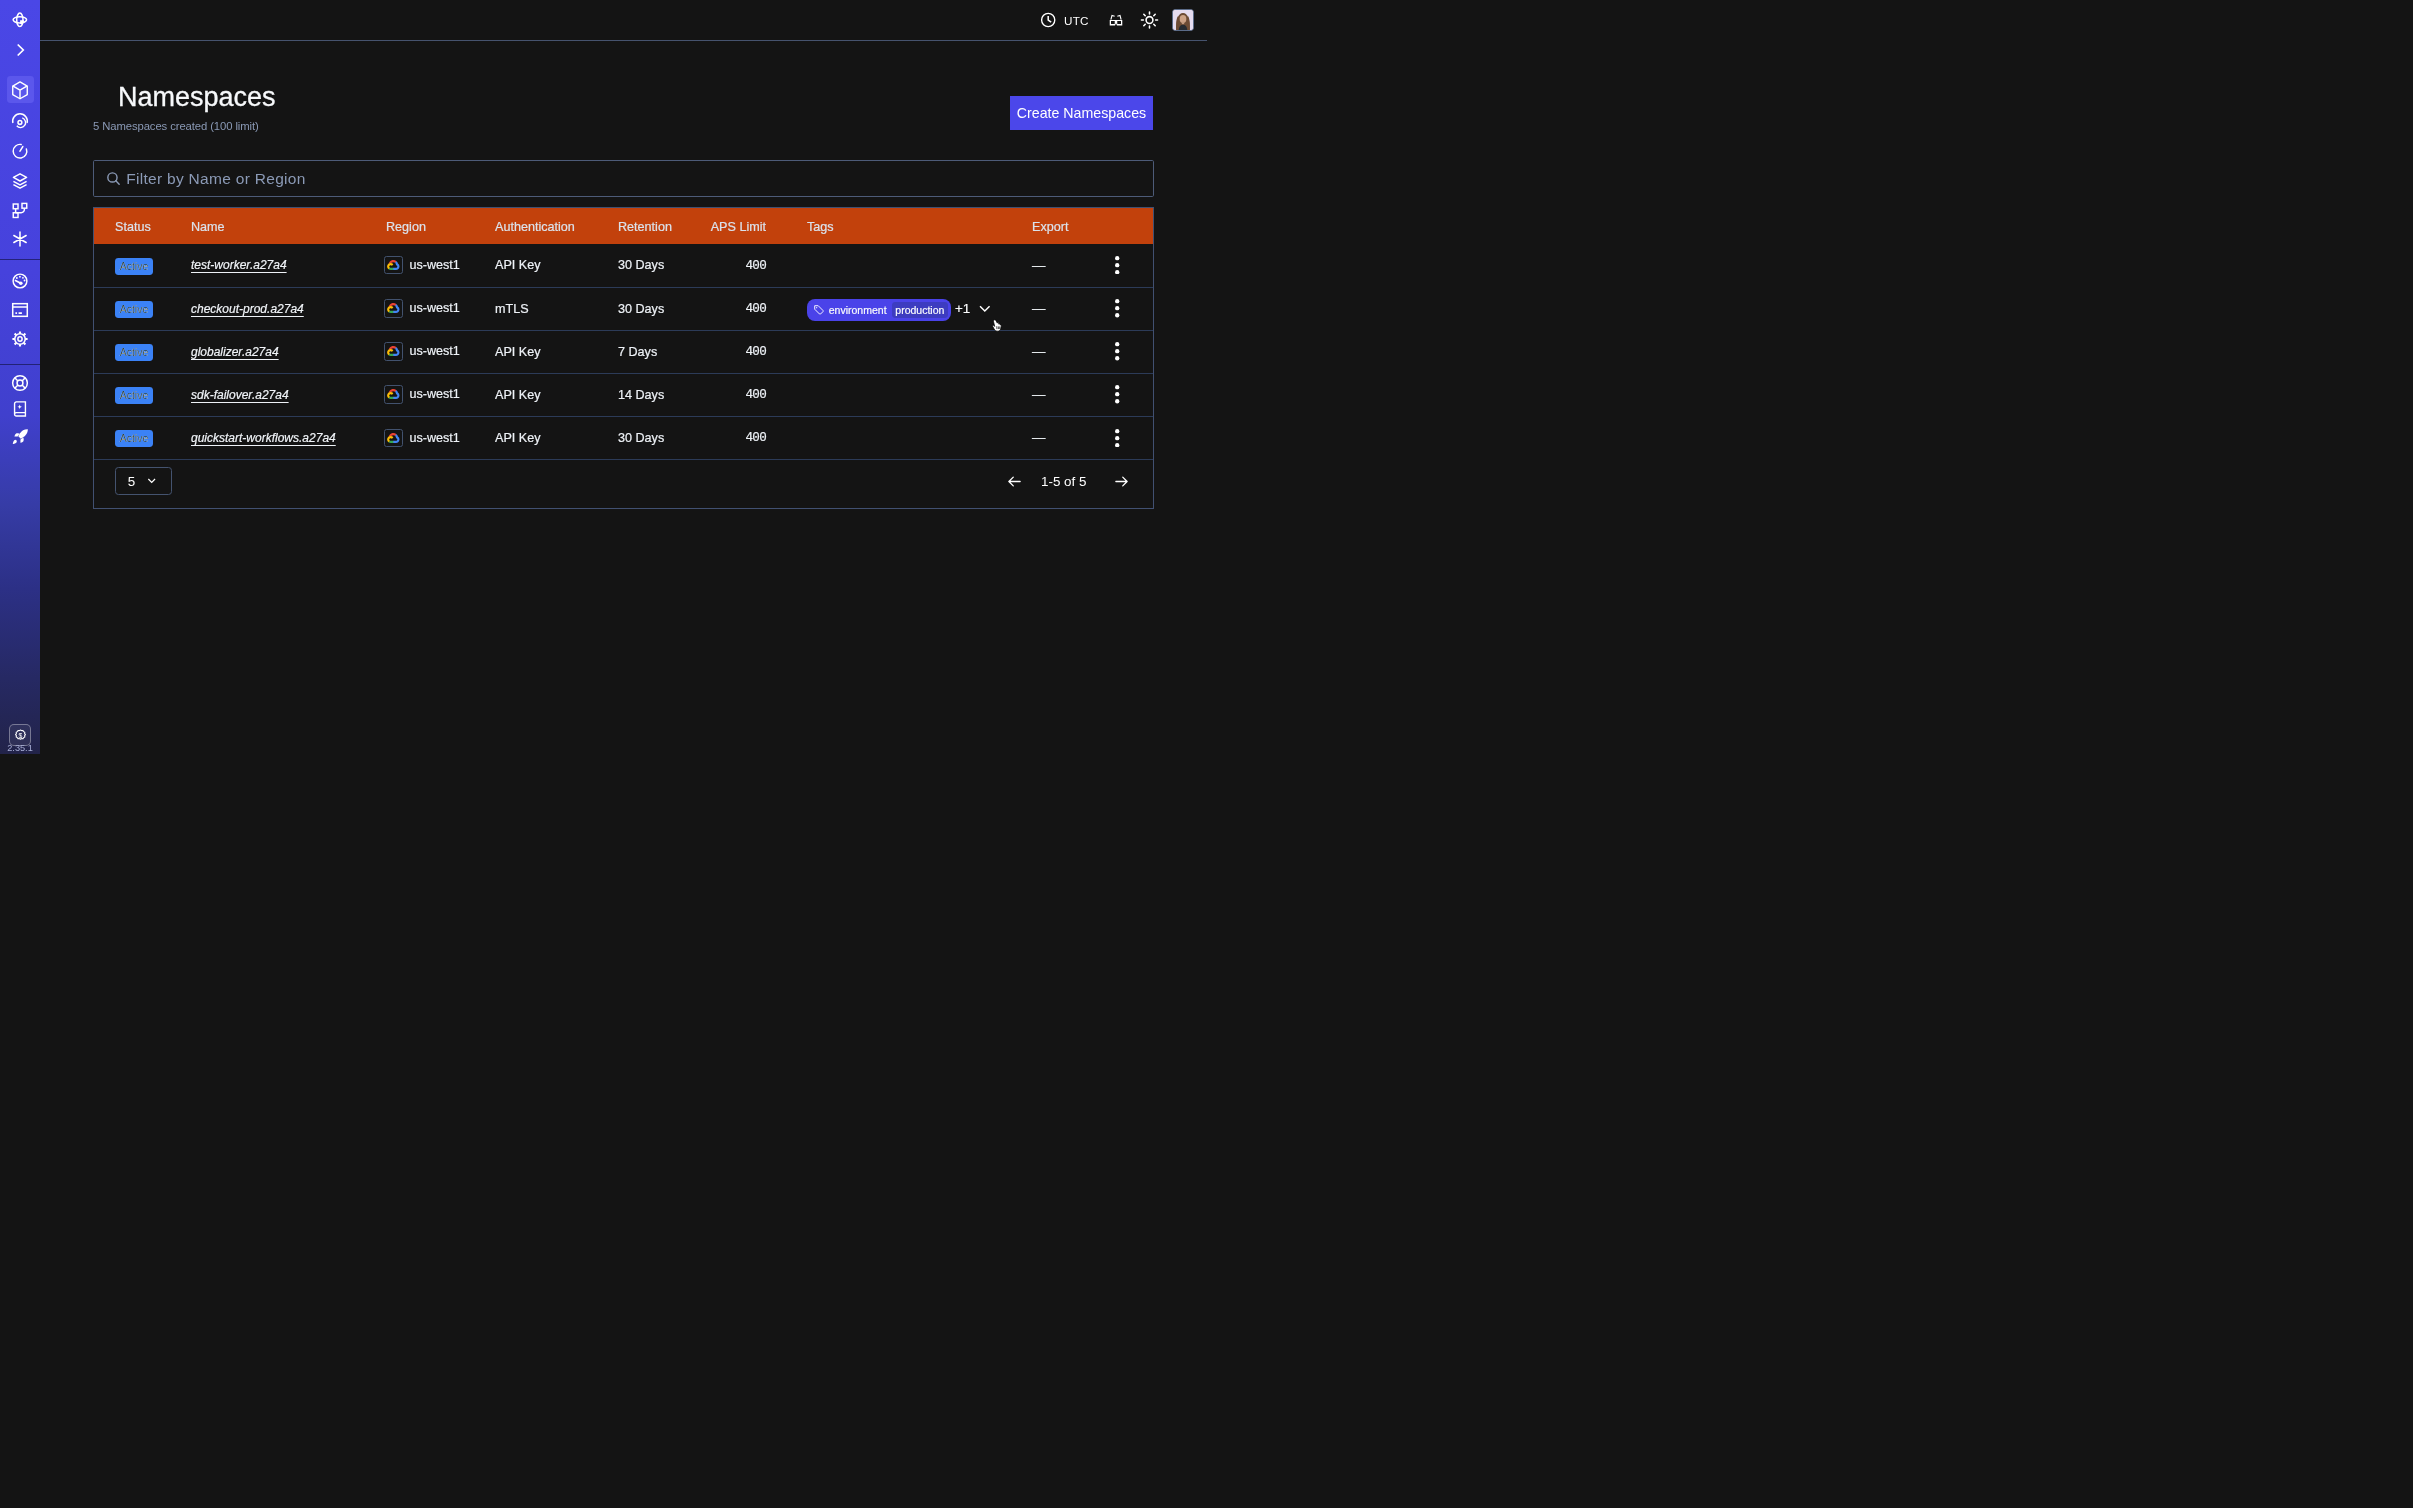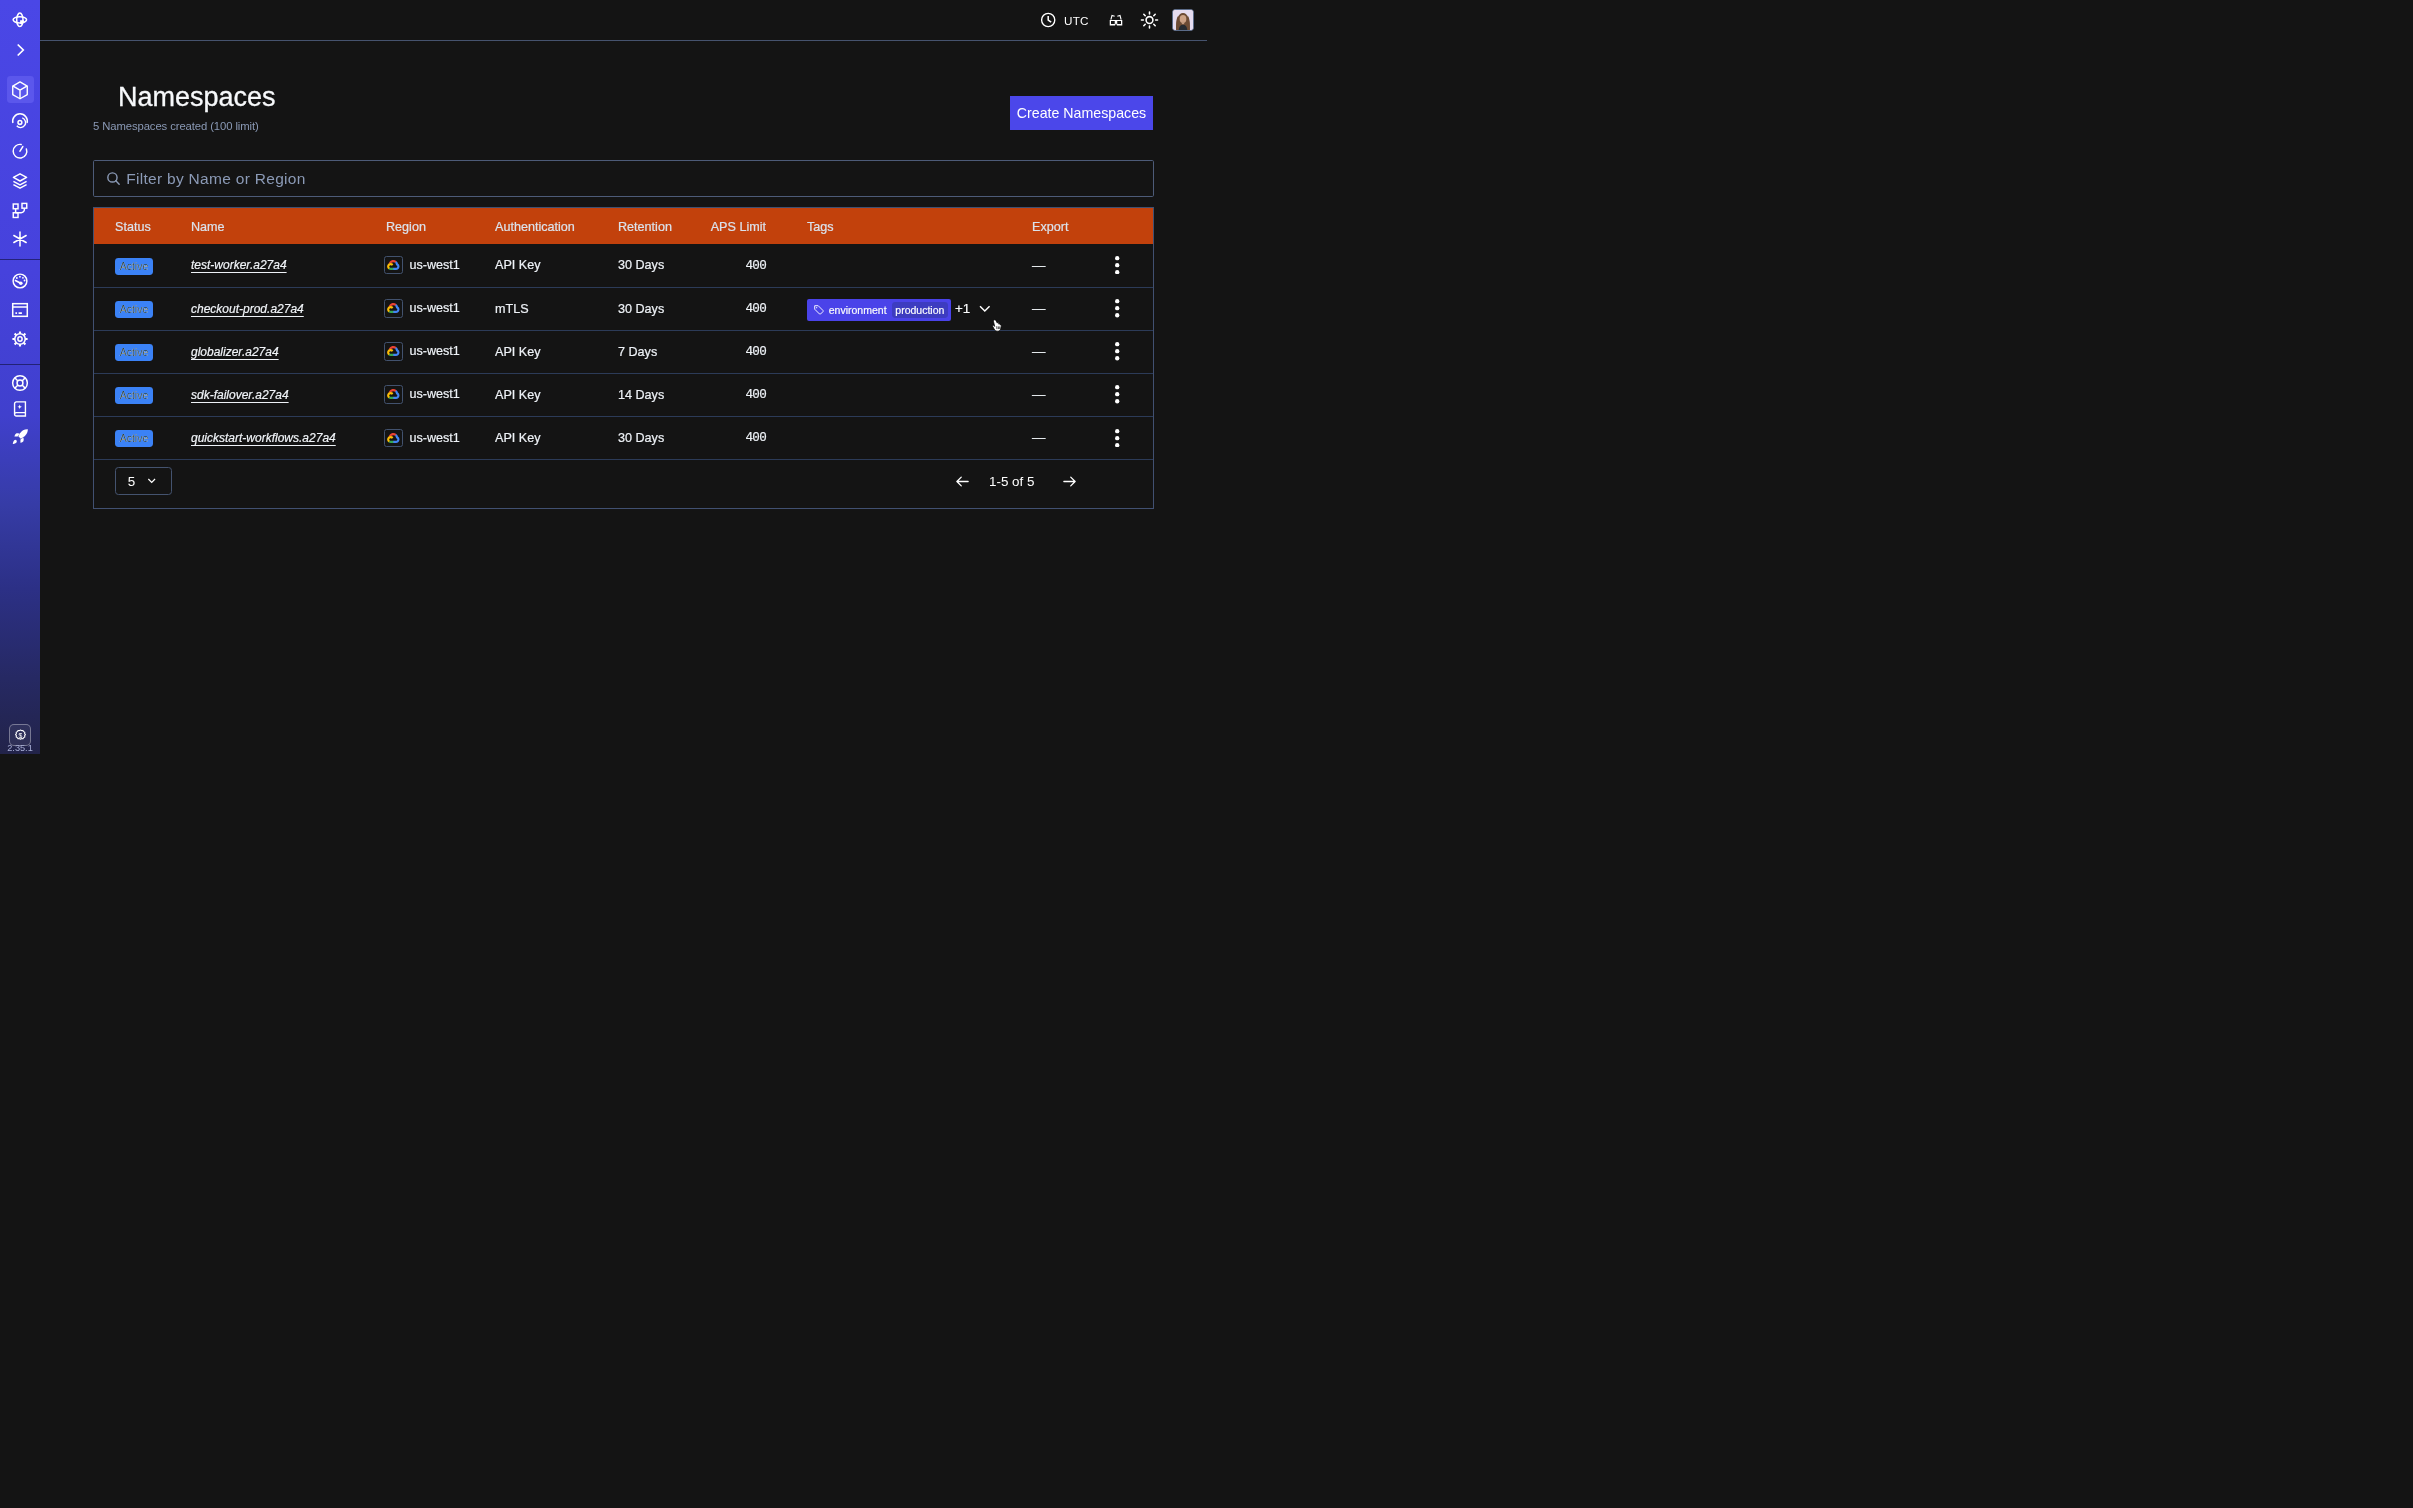--- a/index.html
+++ b/index.html
@@ -55,21 +55,21 @@
     background:#3b82f6; color:#16281c; font-size:10.5px; font-weight:500; border-radius:3.4px; }
   .regcell { display:flex; align-items:center; }
   .gcpbox { width:18.4px; height:18.4px; border:0.8px solid #42526e; border-radius:2.5px;
     display:flex; align-items:center; justify-content:center; margin:0 6.7px 0 -1.7px; }
   .mono { font-family:"Liberation Mono", monospace; font-size:12.6px; letter-spacing:-0.7px; }
   .dash { font-size:13.4px; }
   
   td.tags { white-space:nowrap; }
   .tagline { display:flex; align-items:center; }
   .chip { display:inline-flex; align-items:center; height:22px; background:#4a43e9;
-    border-radius:2px; padding:0 2.5px 0 5.9px; position:relative; top:1.7px; }
+    border-radius:8px; padding:0 2.5px 0 5.9px; position:relative; top:1.7px; }
   .chip .k { color:#fff; font-size:10.5px; margin:0 5px 0 4.2px; }
   .chip .v { background:#3d3cc0; border-radius:3.4px; height:16px; line-height:16px;
     padding:0 3.8px; color:#fff; font-size:10.5px; }
   .plus1 { color:#fff; font-size:13.4px; margin-left:4.2px; }
 
   
   #pagerow { display:flex; align-items:center; height:49px; border-top:0.8px solid #2c3b58; padding-bottom:5.9px; }
   #psel { margin-left:21px; width:57px; height:28.5px; border:0.8px solid #44536f; border-radius:3.4px;
     display:flex; align-items:center; color:#fff; font-size:13.4px; }
 </style>
@@ -417,21 +417,21 @@
   </tr>
 </tbody>
     </table>
 <div id="pagerow">
   <div id="psel">
         <span style="margin-left:11.7px">5</span>
     <svg style="margin-left:10px" width="13.4" height="13.4" viewBox="0 0 24 24" fill="none" stroke="#fff" stroke-width="2.2">
           <path d="M6 9l6 6 6-6"></path>
         </svg>
   </div>
-  <div style="position:absolute;left:861px;display:flex;align-items:center">
+  <div style="position:absolute;left:913px;display:flex;align-items:center">
     <svg width="15" height="15" viewBox="0 0 24 24" fill="none" stroke="#fff" stroke-width="2.1" stroke-linecap="round" stroke-linejoin="round">
           <path d="M21 12H3M10 5l-7 7 7 7"></path>
         </svg>
     <span style="color:#fff;font-size:13.4px;margin:0 28px 0 19px">1-5 of 5</span>
     <svg width="15" height="15" viewBox="0 0 24 24" fill="none" stroke="#fff" stroke-width="2.1" stroke-linecap="round" stroke-linejoin="round">
           <path d="M3 12h18M14 5l7 7-7 7"></path>
         </svg>
   </div>
 </div>
 </div>

